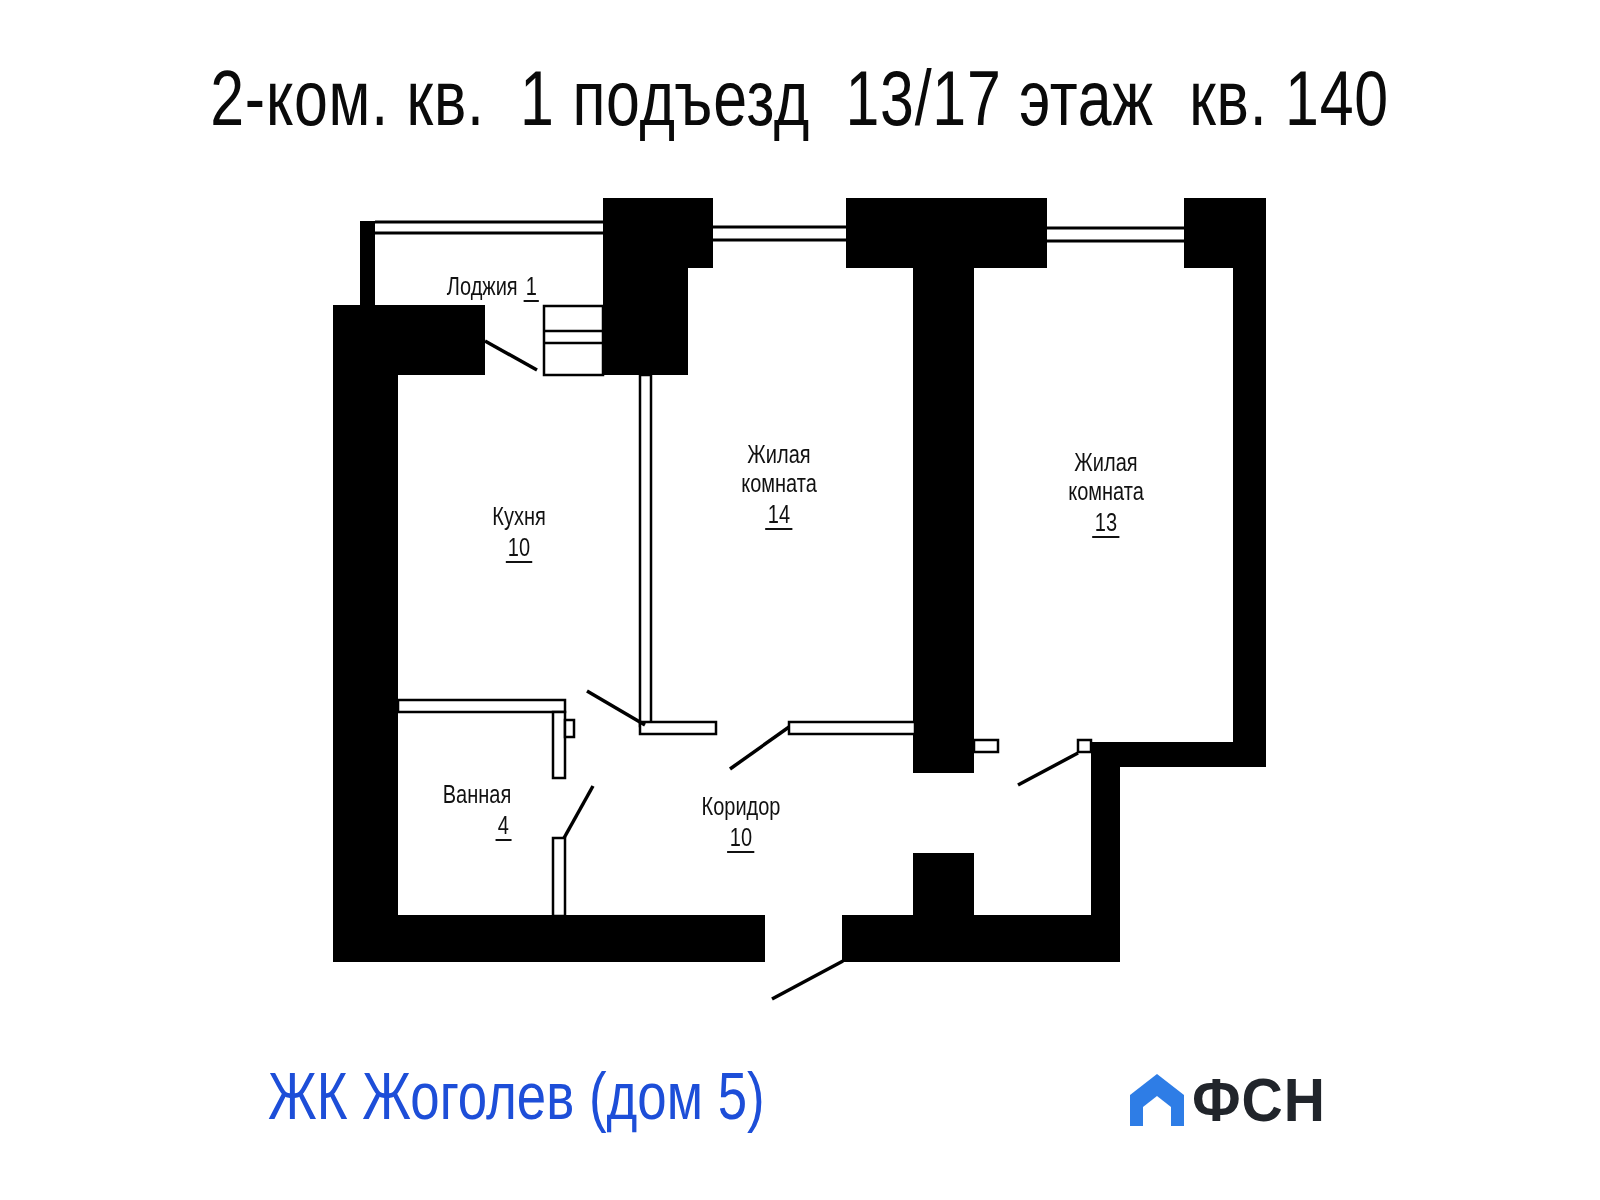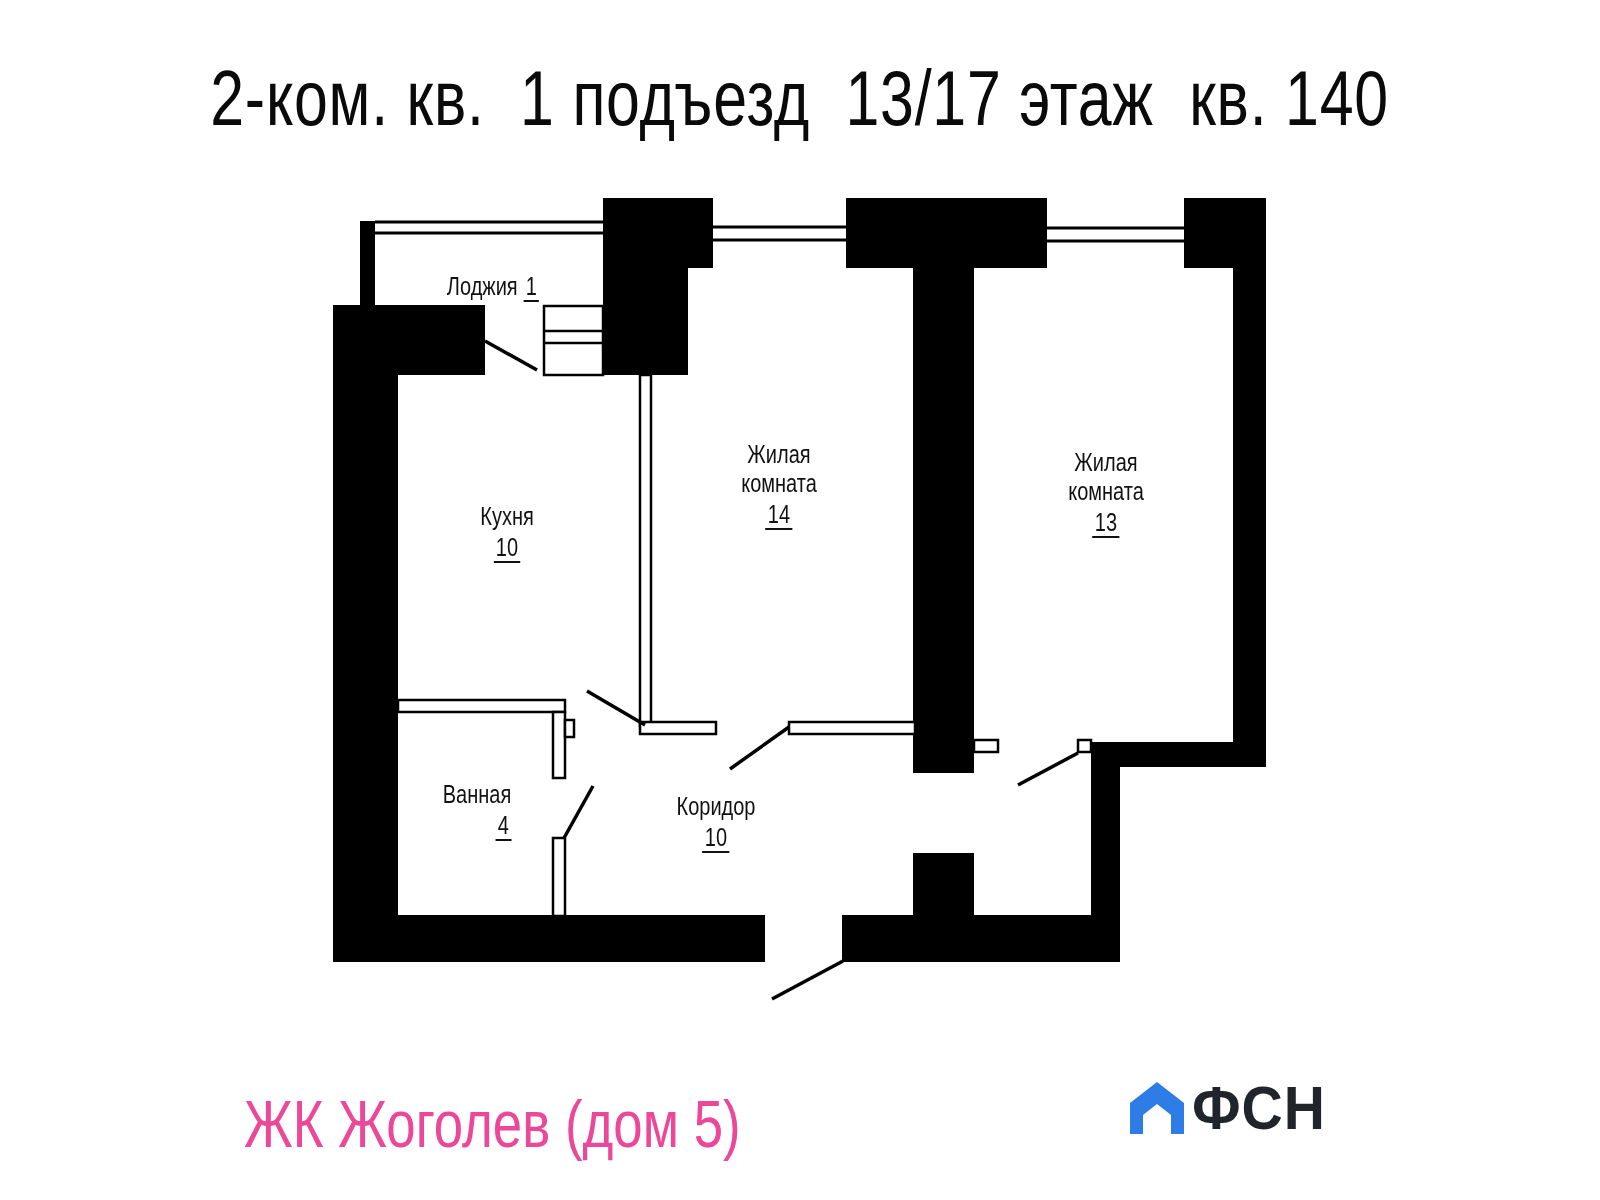--- a/index.html
+++ b/index.html
@@ -7,24 +7,24 @@
         font-family:"Liberation Sans", sans-serif;color:#000;}
   .title{position:absolute;left:0;top:58px;width:1600px;text-align:center;
          font-size:78px;line-height:1.05;font-weight:400;color:#0a0a0a;white-space:pre;}
   .title .cond{display:inline-block;transform:scaleX(0.78);transform-origin:center;letter-spacing:1px;}
   .plan{position:absolute;left:0;top:0;}
   .room-label{position:absolute;transform:translateX(-50%);text-align:center;
               font-size:25px;line-height:29px;color:#111;}
   .room-label .cond{display:block;transform:scaleX(0.8);transform-origin:center;white-space:nowrap;}
   .room-label .numline{margin-top:2px;}
   .u{display:inline-block;border-bottom:2px solid #111;padding:0 3px 1px;line-height:1.05;}
-  .footer-left{position:absolute;left:244px;top:1062px;font-size:66px;line-height:1.05;
-               font-weight:400;color:#ec4899;white-space:pre;margin-top:28px;}
+  .footer-left{position:absolute;left:268px;top:1062px;font-size:66px;line-height:1.05;
+               font-weight:400;color:#1d4ed8;white-space:pre;}
   .footer-left .cond{display:inline-block;transform:scaleX(0.8);transform-origin:left center;}
-  .logo{position:absolute;left:1130px;top:1072px;height:56px;display:flex;align-items:center;margin-top:8px;}
+  .logo{position:absolute;left:1130px;top:1072px;height:56px;display:flex;align-items:center;}
   .logo-text{font-size:62px;line-height:56px;font-weight:700;color:#21252b;
              display:inline-block;transform:scaleX(0.92);transform-origin:left center;
              margin-left:8px;letter-spacing:1px;}
 </style>
 </head>
 <body>
 
 <div class="page">
 
   <div class="title"><span class="cond">2-ком. кв.  1 подъезд  13/17 этаж  кв. 140</span></div>
@@ -75,21 +75,21 @@
       <line x1="564" y1="838" x2="593" y2="786"></line>
       <line x1="1078" y1="753" x2="1018" y2="785"></line>
       <line x1="843" y1="961" x2="772" y2="999"></line>
     </g>
   </svg>
 
   <div class="room-label" style="left:493px;top:272px;">
     <div class="cond"><span>Лоджия</span> <span class="u">1</span></div>
   </div>
 
-  <div class="room-label" style="left:507px;top:502px;">
+  <div class="room-label" style="left:519px;top:502px;">
     <div class="cond">Кухня</div>
     <div class="cond numline"><span class="u">10</span></div>
   </div>
 
   <div class="room-label" style="left:779px;top:440px;">
     <div class="cond">Жилая</div>
     <div class="cond">комната</div>
     <div class="cond numline"><span class="u">14</span></div>
   </div>
 
@@ -97,21 +97,21 @@
     <div class="cond">Жилая</div>
     <div class="cond">комната</div>
     <div class="cond numline"><span class="u">13</span></div>
   </div>
 
   <div class="room-label" style="left:477px;top:780px;text-align:right;">
     <div class="cond">Ванная</div>
     <div class="cond numline"><span class="u">4</span></div>
   </div>
 
-  <div class="room-label" style="left:716px;top:792px;">
+  <div class="room-label" style="left:741px;top:792px;">
     <div class="cond">Коридор</div>
     <div class="cond numline"><span class="u">10</span></div>
   </div>
 
   <div class="footer-left"><span class="cond">ЖК Жоголев (дом 5)</span></div>
 
   <div class="logo">
     <svg width="54" height="52" viewBox="0 0 54 52">
       <polygon points="0,52 0,21 27,0 54,21 54,52" fill="#2e7de6"></polygon>
       <polygon fill="#ffffff" points="13,52 13,33 27,22 41,33 41,52"></polygon>

